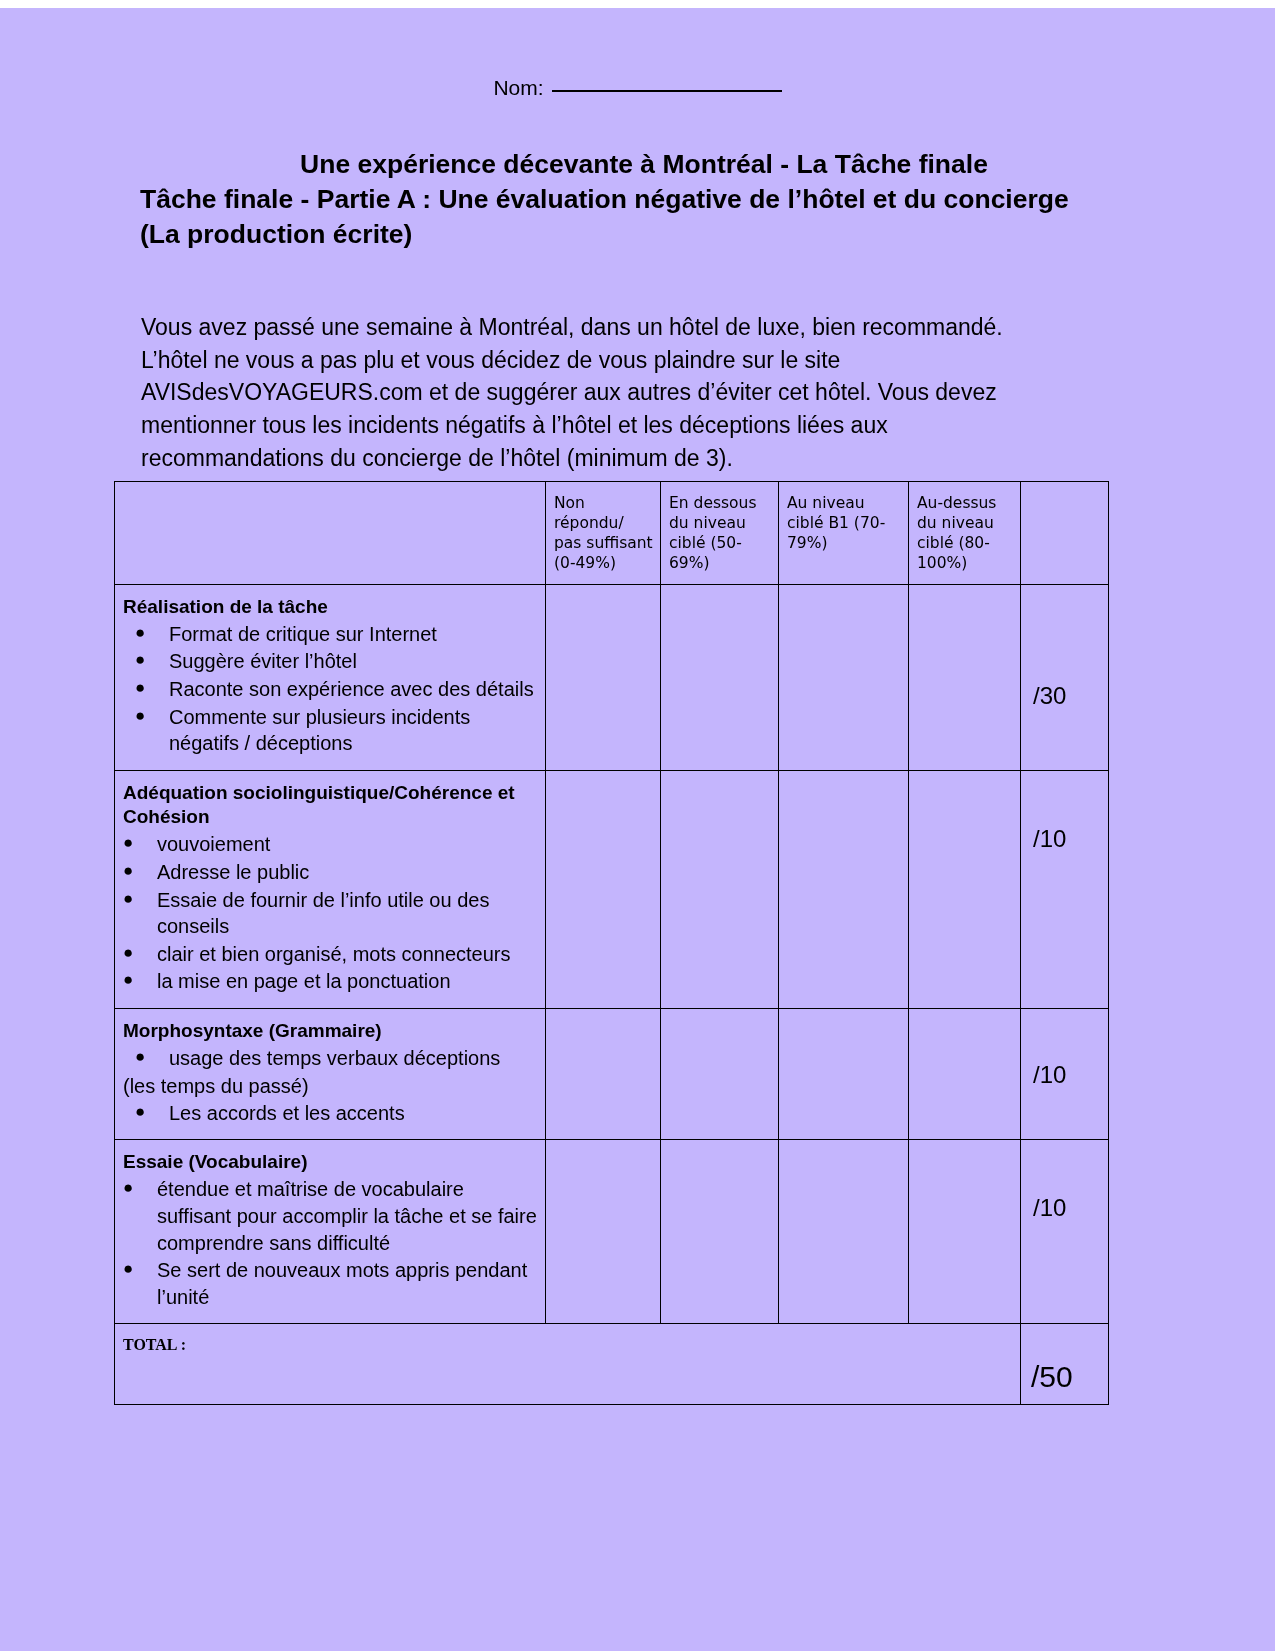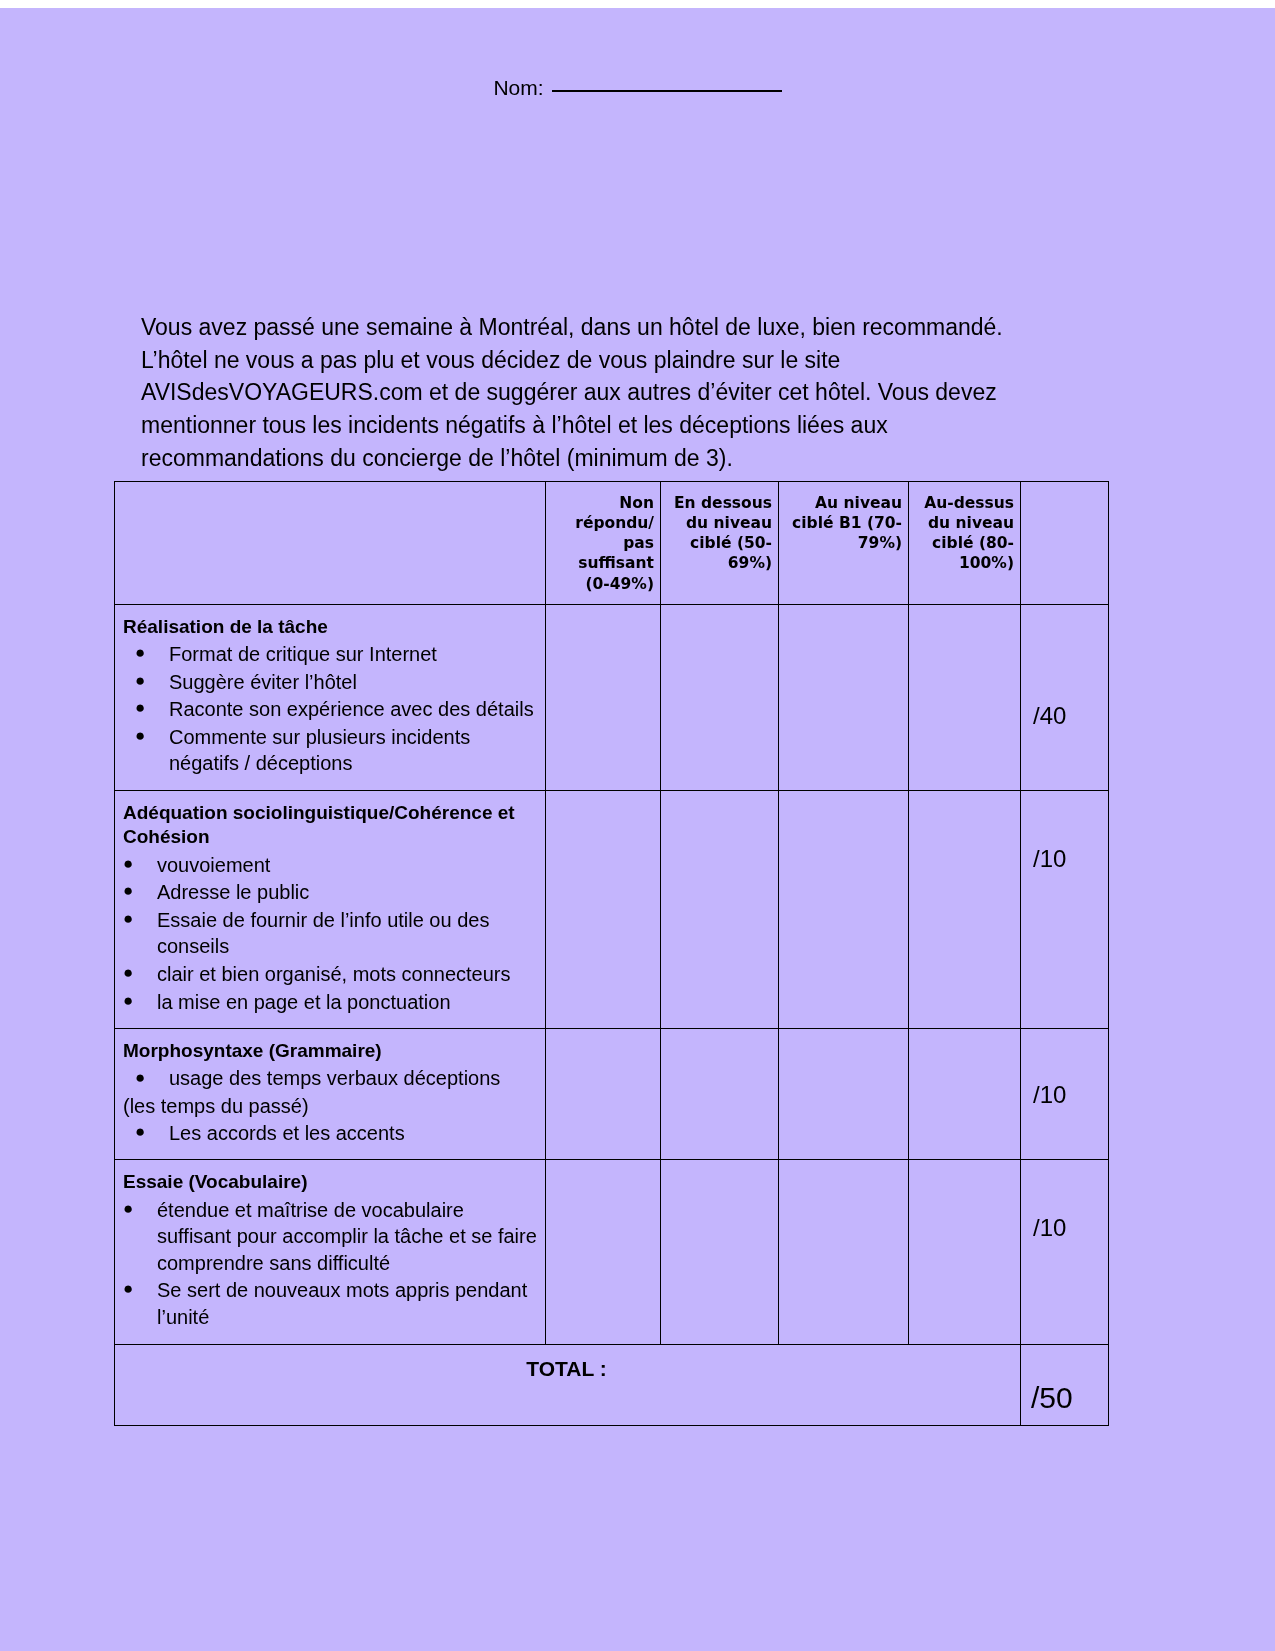--- a/index.html
+++ b/index.html
@@ -112,25 +112,24 @@
   col.c-crit { width: 431px; }
   col.c-l1   { width: 115px; }
   col.c-l2   { width: 118px; }
   col.c-l3   { width: 130px; }
   col.c-l4   { width: 112px; }
   col.c-pts  { width: 88px; }
 
   
   .hdr {
     font-family: "DejaVu Sans", sans-serif;
-    font-weight: bold;
+    font-weight: normal;
     font-size: 15.5px;
     line-height: 1.30;
     padding: 11px 6px 10px 8px !important;
-    text-align: right;
   }
   .hdr-blank { }
 
   
   .crit {
     padding: 10px 6px 12px 8px !important;
     font-family: "Liberation Sans", sans-serif;
     font-size: 20px;
     line-height: 1.33;
   }
@@ -180,43 +179,48 @@
     padding: 0 0 0 10px !important;
     position: relative;
   }
   .pts .pts-val {
     position: absolute;
     left: 12px;
   }
 
   
   .total-label-cell {
-    text-align: center;
-    font-family: Liberation Sans, sans-serif;
-    font-weight: bold;
-    font-size: 21px;
+    text-align: left;
+    font-family: Liberation Serif, serif;
+    font-weight: bold;
+    font-size: 16px;
     padding: 12px 10px 8px 8px !important;
     vertical-align: top;
   }
   .total-pts-cell {
     font-family: "Liberation Sans", sans-serif;
     font-size: 30px;
     padding: 36px 0 10px 10px !important;
     vertical-align: top;
   }
 </style>
 </head>
 <body>
 
 <div class="page">
 
   <div class="name-line">
     <span>Nom:</span><span class="name-rule"></span>
   </div>
 
+  <div class="titles">
+    <div class="title-main">Une expérience décevante à Montréal - La Tâche finale</div>
+    <div class="title-sub">Tâche finale - Partie A : Une évaluation négative de l’hôtel et du concierge</div>
+    <div class="title-sub2">(La production écrite)</div>
+  </div>
 
   <div class="intro">Vous avez passé une semaine à Montréal, dans un hôtel de luxe, bien recommandé.  L’hôtel ne vous a pas plu et vous décidez de vous plaindre sur le site AVISdesVOYAGEURS.com et de suggérer aux autres d’éviter cet hôtel. Vous devez mentionner tous les incidents négatifs à l’hôtel et les déceptions liées aux recommandations du concierge de l’hôtel (minimum de 3).</div>
 
   <div class="rubric-wrap">
     <table class="rubric">
       <colgroup>
         <col class="c-crit">
           <col class="c-l1">
           <col class="c-l2">
           <col class="c-l3">
@@ -242,21 +246,21 @@
               <li><span class="bullet">●</span><span>Suggère éviter l’hôtel</span></li>
               <li><span class="bullet">●</span><span>Raconte son expérience avec des détails</span></li>
               <li><span class="bullet">●</span><span>Commente sur plusieurs incidents négatifs / déceptions</span></li>
             </ul>
           </td>
           <td class="lvl"></td>
           <td class="lvl"></td>
           <td class="lvl"></td>
           <td class="lvl"></td>
           <td class="pts">
-              <span class="pts-val" style="top:97px;">/40</span>
+              <span class="pts-val" style="top:97px;">/30</span>
             </td>
         </tr>
 
         <tr>
           <td class="crit">
             <div class="crit-title">Adéquation sociolinguistique/Cohérence et Cohésion</div>
             <ul class="indent-b">
               <li><span class="bullet">●</span><span>vouvoiement</span></li>
               <li><span class="bullet">●</span><span>Adresse le public</span></li>
               <li><span class="bullet">●</span><span>Essaie de fournir de l’info utile ou des conseils</span></li>

